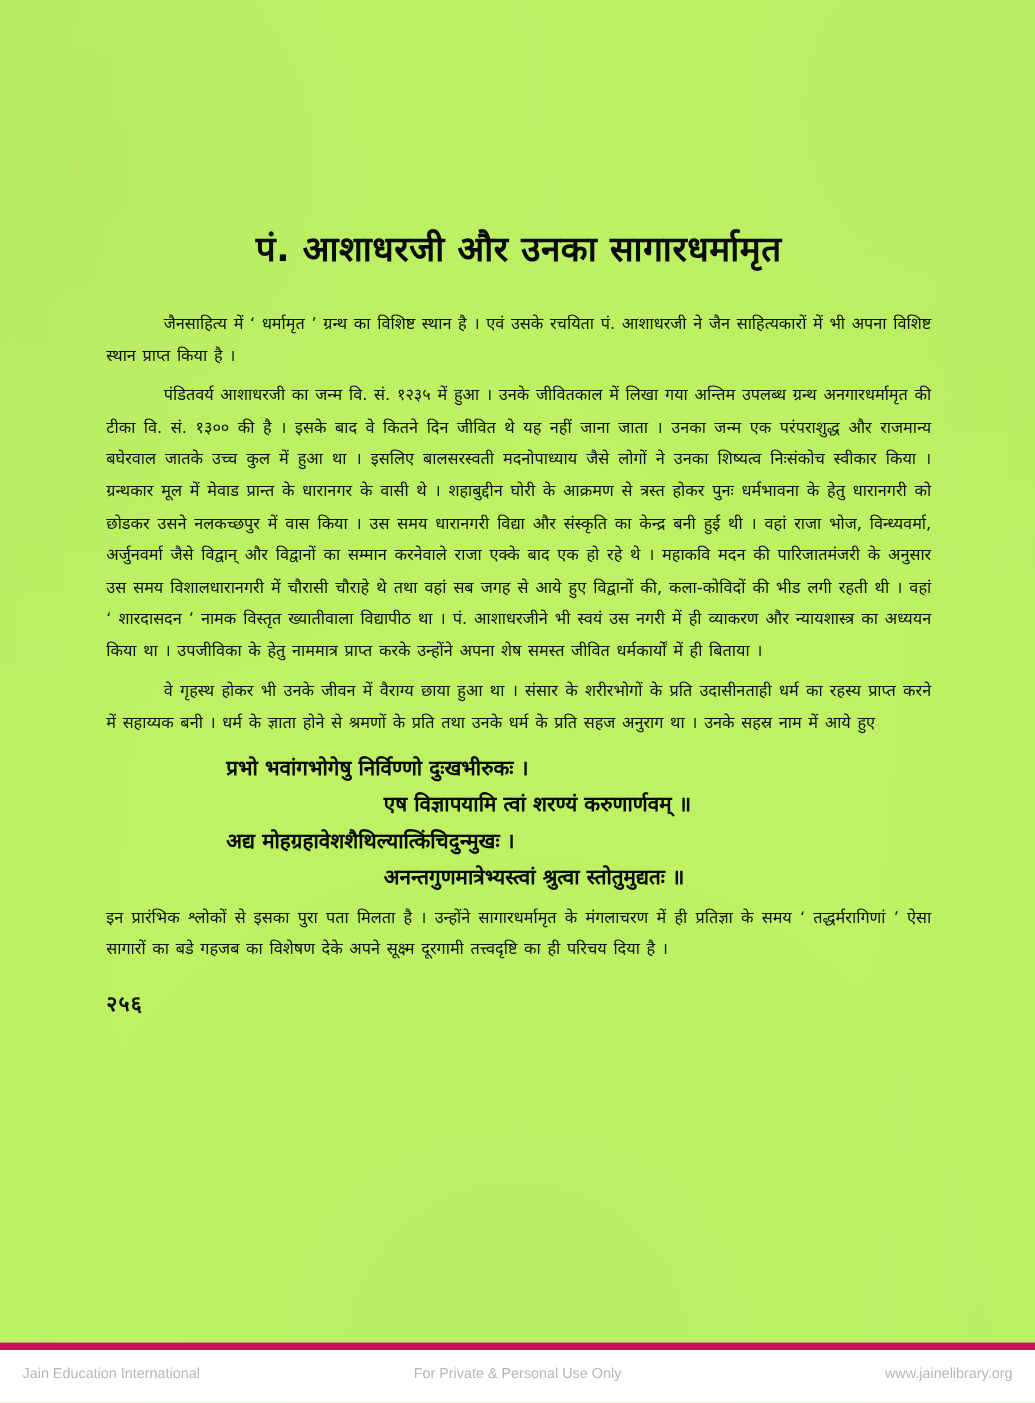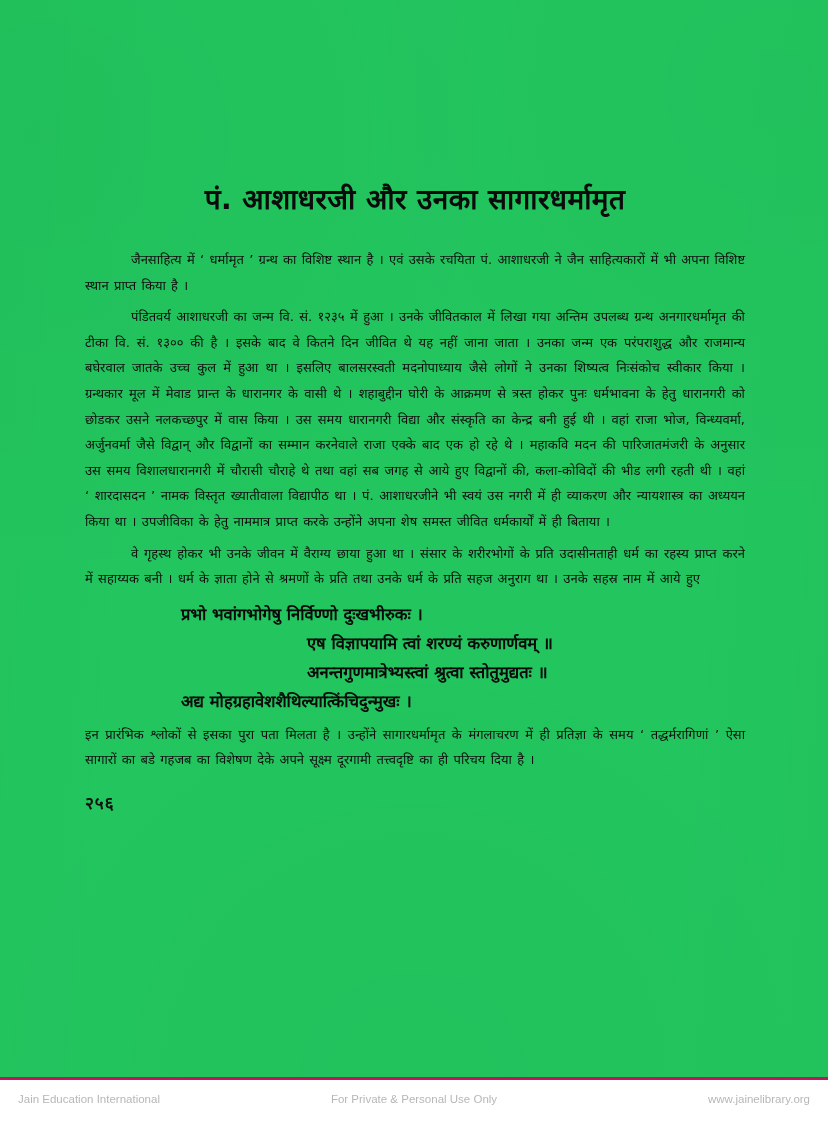--- a/index.html
+++ b/index.html
@@ -14,21 +14,21 @@
     position: relative;
     font-family: "Liberation Serif", "DejaVu Serif", serif;
     color: #111111;
     overflow: hidden;
   }
 
   
   .page {
     position: absolute;
     inset: 0;
-    background: #22c55e;
+    background: #bef264;
     padding-left: 36px;
   }
 
   
   .scan-grain {
     position: absolute;
     inset: 0;
     pointer-events: none;
     background:
       radial-gradient(circle at 6% 12%, rgba(0,0,0,0.022) 0%, rgba(0,0,0,0) 38%),
@@ -119,21 +119,21 @@
     letter-spacing: 1px;
   }
 
   
   .footer {
     position: absolute;
     left: 0;
     right: 0;
     bottom: 0;
     height: 42px;
-    border-top: 3px solid #be185d;
+    border-top: 6px solid #be185d;
     background: #ffffff;
   }
   .footer-inner {
     position: relative;
     height: 100%;
   }
   .footer-text {
     position: absolute;
     top: 13px;
     font-family: "Liberation Sans", sans-serif;
@@ -160,22 +160,22 @@
 
       <p class="para">जैनसाहित्य में ‘ धर्मामृत ’ ग्रन्थ का  विशिष्ट स्थान है ।  एवं  उसके  रचयिता  पं. आशाधरजी ने जैन साहित्यकारों में भी अपना विशिष्ट स्थान प्राप्त किया है ।</p>
 
       <p class="para">पंडितवर्य आशाधरजी का जन्म  वि. सं. १२३५ में  हुआ ।  उनके  जीवितकाल में  लिखा गया अन्तिम उपलब्ध ग्रन्थ  अनगारधर्मामृत की  टीका  वि. सं. १३०० की है ।  इसके  बाद वे  कितने दिन जीवित थे यह नहीं जाना जाता ।  उनका जन्म एक परंपराशुद्ध और राजमान्य बघेरवाल जातके  उच्च कुल में हुआ था ।  इसलिए बालसरस्वती मदनोपाध्याय जैसे लोगों ने उनका  शिष्यत्व निःसंकोच स्वीकार किया । ग्रन्थकार मूल में मेवाड प्रान्त के धारानगर के वासी थे । शहाबुद्दीन घोरी के  आक्रमण से त्रस्त  होकर पुनः धर्मभावना के हेतु धारानगरी को छोडकर उसने नलकच्छपुर में  वास किया ।  उस समय  धारानगरी  विद्या और संस्कृति का केन्द्र बनी हुई थी ।  वहां राजा भोज,   विन्ध्यवर्मा, अर्जुनवर्मा  जैसे विद्वान् और विद्वानों का सम्मान करनेवाले राजा एक्के बाद  एक हो  रहे थे ।  महाकवि  मदन की  पारिजातमंजरी के  अनुसार उस समय विशालधारानगरी में चौरासी चौराहे थे तथा वहां सब  जगह से आये  हुए  विद्वानों की,  कला-कोविदों की भीड लगी रहती थी ।  वहां ‘ शारदासदन ’  नामक  विस्तृत ख्यातीवाला  विद्यापीठ था ।  पं. आशाधरजीने भी स्वयं उस नगरी में ही व्याकरण और न्यायशास्त्र का   अध्ययन  किया था ।  उपजीविका के हेतु नाममात्र प्राप्त करके उन्होंने अपना शेष समस्त जीवित धर्मकार्यों में ही बिताया ।</p>
 
       <p class="para tight">वे गृहस्थ होकर भी  उनके  जीवन में  वैराग्य छाया  हुआ था ।  संसार के  शरीरभोगों के  प्रति उदासीनताही धर्म का रहस्य प्राप्त करने में सहाय्यक बनी । धर्म के   ज्ञाता  होने से  श्रमणों के प्रति तथा उनके धर्म के प्रति सहज अनुराग था । उनके सहस्र नाम में आये हुए</p>
 
       <div class="verse-block">
         <div class="verse-line first-half">प्रभो भवांगभोगेषु निर्विण्णो दुःखभीरुकः ।</div>
         <div class="verse-line second-half">एष विज्ञापयामि त्वां शरण्यं करुणार्णवम् ॥</div>
+        <div class="verse-line first-half">अद्य मोहग्रहावेशशैथिल्यात्किंचिदुन्मुखः ।</div>
         <div class="verse-line second-half">अनन्तगुणमात्रेभ्यस्त्वां श्रुत्वा स्तोतुमुद्यतः ॥</div>
-        <div class="verse-line first-half">अद्य मोहग्रहावेशशैथिल्यात्किंचिदुन्मुखः ।</div>
       </div>
 
       <p class="para no-indent">इन प्रारंभिक श्लोकों से इसका पुरा पता मिलता है । उन्होंने सागारधर्मामृत के  मंगलाचरण में ही प्रतिज्ञा के समय ‘ तद्धर्मरागिणां ’ ऐसा सागारों का बडे गहजब का विशेषण देके अपने सूक्ष्म दूरगामी  तत्त्वदृष्टि का ही परिचय दिया है ।</p>
 
       <div class="page-number">२५६</div>
 
     </div>
   </div>
 
   <div class="footer">

